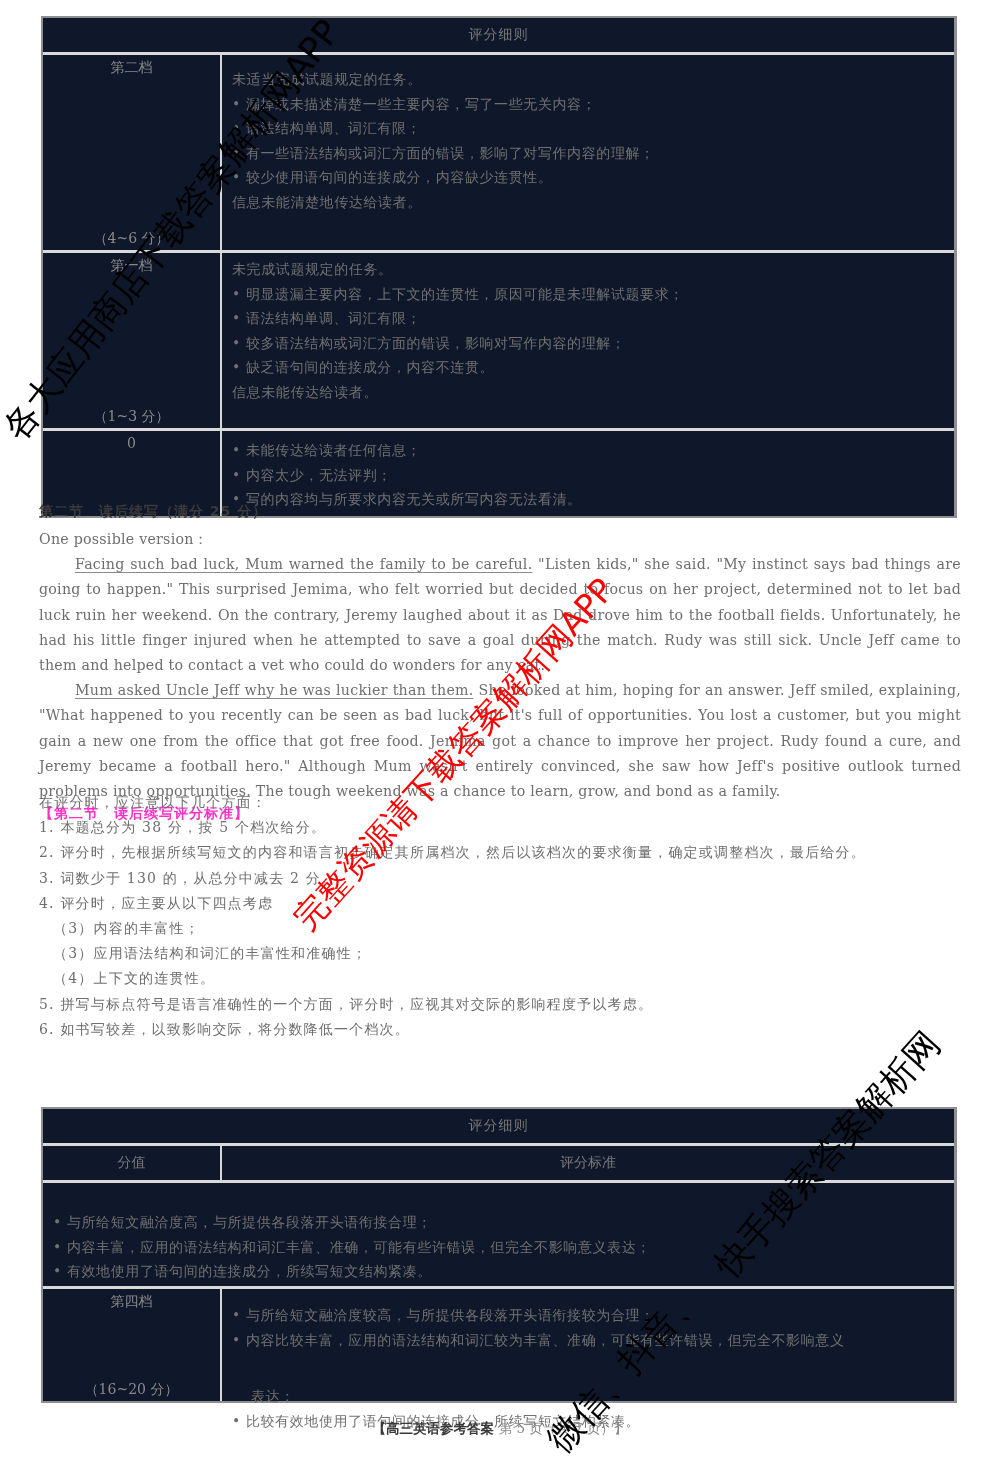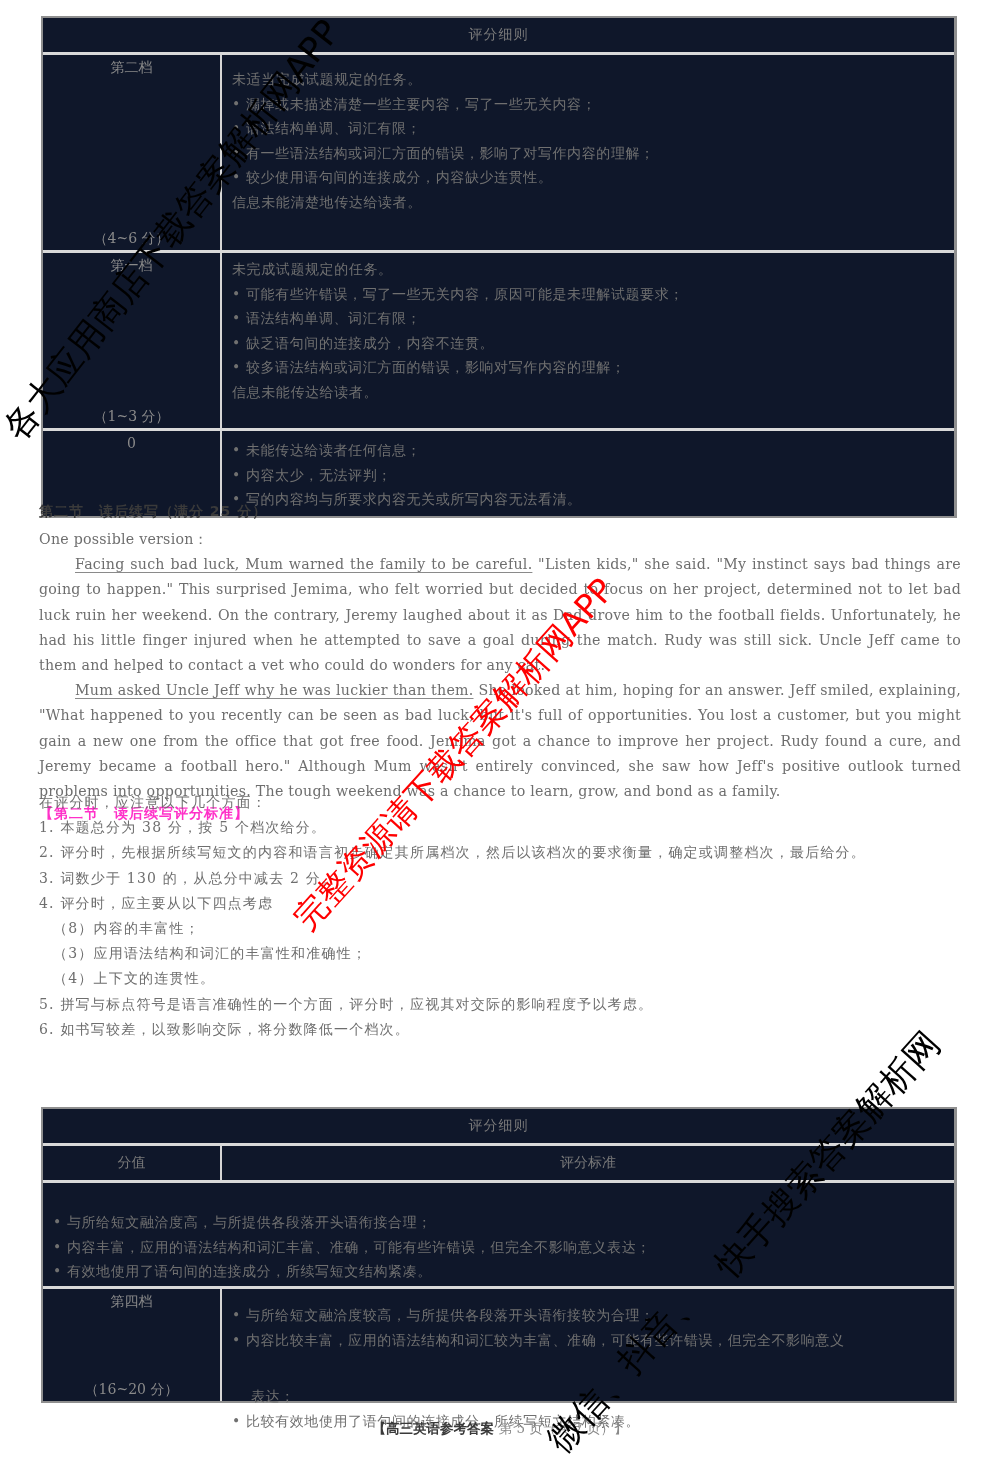--- a/index.html
+++ b/index.html
@@ -109,24 +109,24 @@
       </div>
     </div>
 
     <div class="row" style="height:178px;">
       <div class="cell-left">
         <span>第一档</span>
         <span>（1~3 分）</span>
       </div>
       <div class="cell-right" style="padding-top:4px;">
         <div>未完成试题规定的任务。</div>
-        <div class="bullet">可能有些许错误，写了一些无关内容，原因可能是未理解试题要求；</div>
+        <div class="bullet">明显遗漏主要内容，上下文的连贯性，原因可能是未理解试题要求；</div>
         <div class="bullet">语法结构单调、词汇有限；</div>
+        <div class="bullet">较多语法结构或词汇方面的错误，影响对写作内容的理解；</div>
         <div class="bullet">缺乏语句间的连接成分，内容不连贯。</div>
-        <div class="bullet">较多语法结构或词汇方面的错误，影响对写作内容的理解；</div>
         <div>信息未能传达给读者。</div>
       </div>
     </div>
 
     <div class="row" style="height:88px;">
       <div class="cell-left">
         <span>0</span>
       </div>
       <div class="cell-right" style="padding-top:7px;">
         <div class="bullet">未能传达给读者任何信息；</div>
@@ -145,21 +145,21 @@
   </div>
 
   <div class="pink-head">【第二节　读后续写评分标准】</div>
 
   <div class="criteria">
     <div>在评分时，应注意以下几个方面：</div>
     <div>1. 本题总分为 38 分，按 5 个档次给分。</div>
     <div>2. 评分时，先根据所续写短文的内容和语言初步确定其所属档次，然后以该档次的要求衡量，确定或调整档次，最后给分。</div>
     <div>3. 词数少于 130 的，从总分中减去 2 分。</div>
     <div>4. 评分时，应主要从以下四点考虑</div>
-    <div class="sub">（8）内容的丰富性；</div>
+    <div class="sub">（3）内容的丰富性；</div>
     <div class="sub">（3）应用语法结构和词汇的丰富性和准确性；</div>
     <div class="sub">（4）上下文的连贯性。</div>
     <div>5. 拼写与标点符号是语言准确性的一个方面，评分时，应视其对交际的影响程度予以考虑。</div>
     <div>6. 如书写较差，以致影响交际，将分数降低一个档次。</div>
   </div>
 
   <div class="rtable" style="top:1107px;">
     <div class="row title-row">评分细则</div>
     <div class="row">
       <div class="hdr-left">分值</div>

